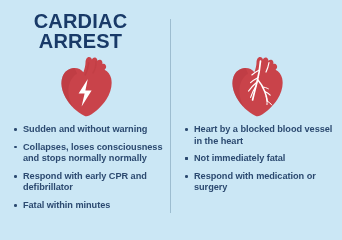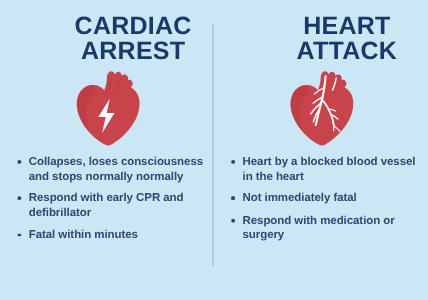--- a/index.html
+++ b/index.html
@@ -44,21 +44,20 @@
     top: 11px;
     left: 0;
     width: 161px;
     text-align: center;
     color: #193a68;
     font-family: "Liberation Sans", sans-serif;
     font-weight: bold;
     font-size: 20px;
     line-height: 20px;
     letter-spacing: 0.2px;
-    padding-left: 26px;
   }
   .heading .line2 {
     display: block;
   }
 
   .icon-wrap {
     position: absolute;
     top: 54px;
     left: 0;
     width: 171px;
@@ -135,41 +134,41 @@
                  C9.0 27.2 12.2 21.8 17.0 18.6 C16.2 16.2 15.2 14.3 14.0 13.0 Z" fill="#b8383f" opacity="0.55"></path>
         <path d="M28.6 8.0 C28.0 12.6 27.0 16.6 25.2 19.8" stroke="#b8383f" stroke-width="1.6" fill="none" opacity="0.45" stroke-linecap="round"></path>
         <path d="M36.0 6.5 C36.0 11.0 35.0 15.0 33.0 18.0" stroke="#b8383f" stroke-width="1.4" fill="none" opacity="0.35" stroke-linecap="round"></path>
         <path d="M27.8 24.0 L18.6 38.6 L24.6 38.6 L21.6 51.5 L31.6 35.4 L25.4 35.4 Z" fill="#ffffff"></path>
       </svg>
     </div>
 
     <ul class="bullets">
       <li>
         <span class="dot"></span>
+        <span>Sudden and without warning</span>
+      </li>
+      <li>
+        <span class="dot"></span>
         <span>Collapses, loses consciousness and stops normally normally</span>
       </li>
       <li>
         <span class="dot"></span>
         <span>Respond with early CPR and defibrillator</span>
       </li>
       <li>
         <span class="dot"></span>
         <span>Fatal within minutes</span>
       </li>
     </ul>
   </div>
 
   <div class="divider"></div>
 
   <div class="panel panel-right">
 
-    <div class="heading">
-      <span>HEART</span>
-      <span class="line2">ATTACK</span>
-    </div>
 
     <div class="icon-wrap">
       <svg width="52" height="64" viewBox="0 0 52 64" xmlns="http://www.w3.org/2000/svg">
         <path d="M25.5 7.5 C25.5 4.2 27.2 2.0 29.0 2.0 C30.6 2.0 31.6 3.0 31.9 4.6
                  C32.6 3.0 33.9 2.2 35.3 2.6 C36.6 3.0 37.3 4.2 37.4 5.8
                  C38.3 4.6 39.8 4.3 41.0 5.0 C42.3 5.8 42.7 7.3 42.3 8.9
                  C43.6 8.5 45.0 9.0 45.7 10.2 C46.6 11.8 46.1 13.6 44.6 14.7
                  C47.9 16.4 50.3 19.6 51.2 23.6 C52.6 30.0 50.7 37.6 46.3 44.4
                  C42.0 51.1 35.6 56.9 29.3 60.5 C27.6 61.5 25.9 61.6 24.3 60.8
                  C17.0 57.2 10.1 50.6 5.8 43.0 C1.6 35.6 0.2 27.8 2.6 21.6

